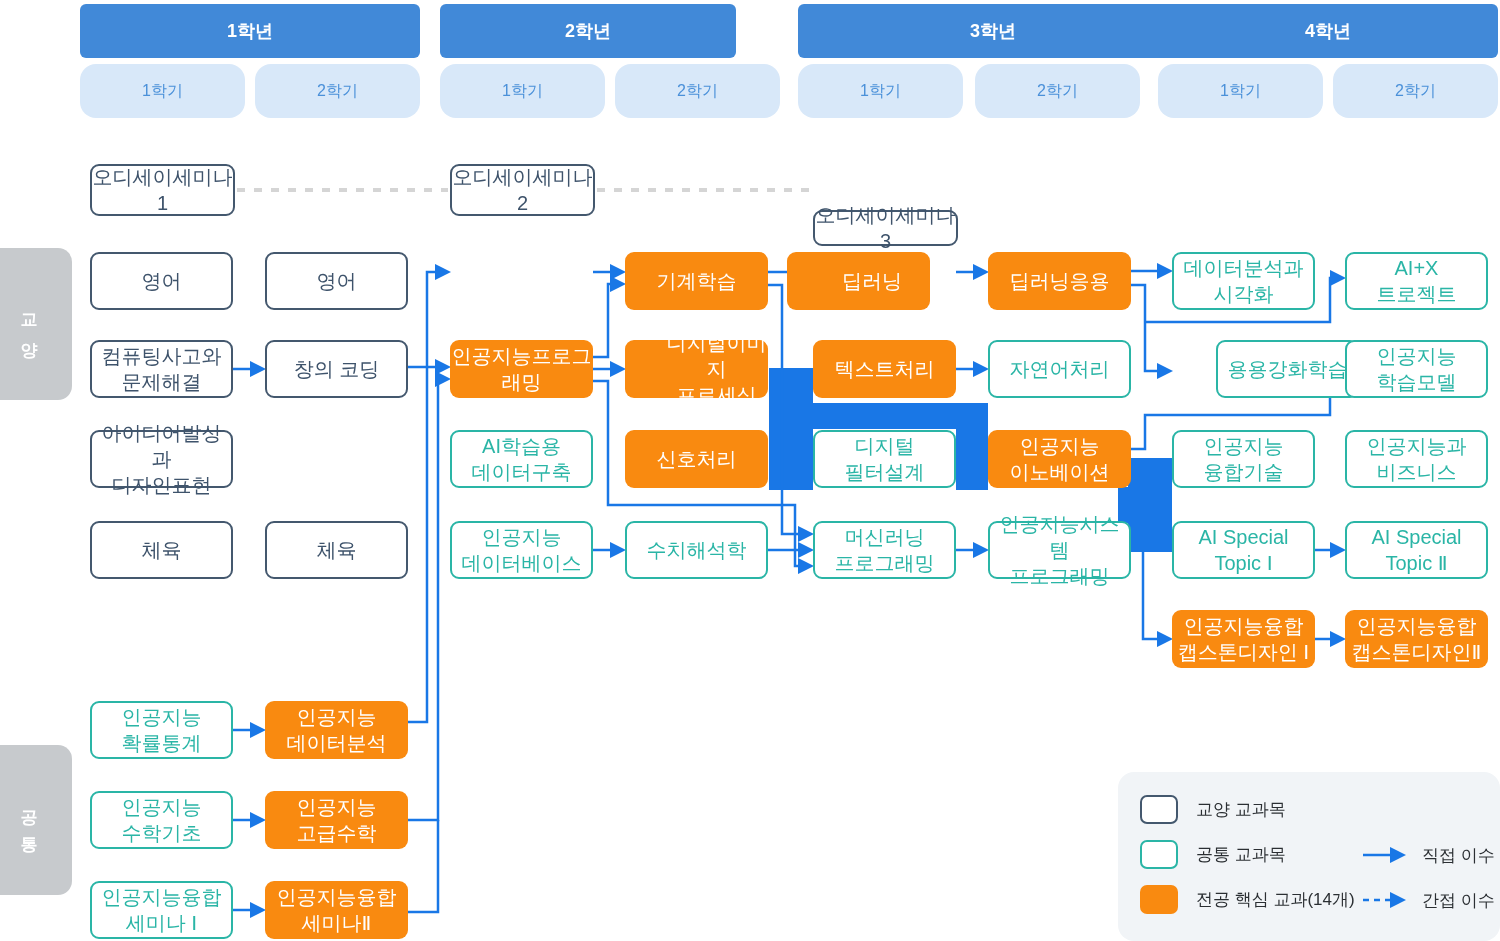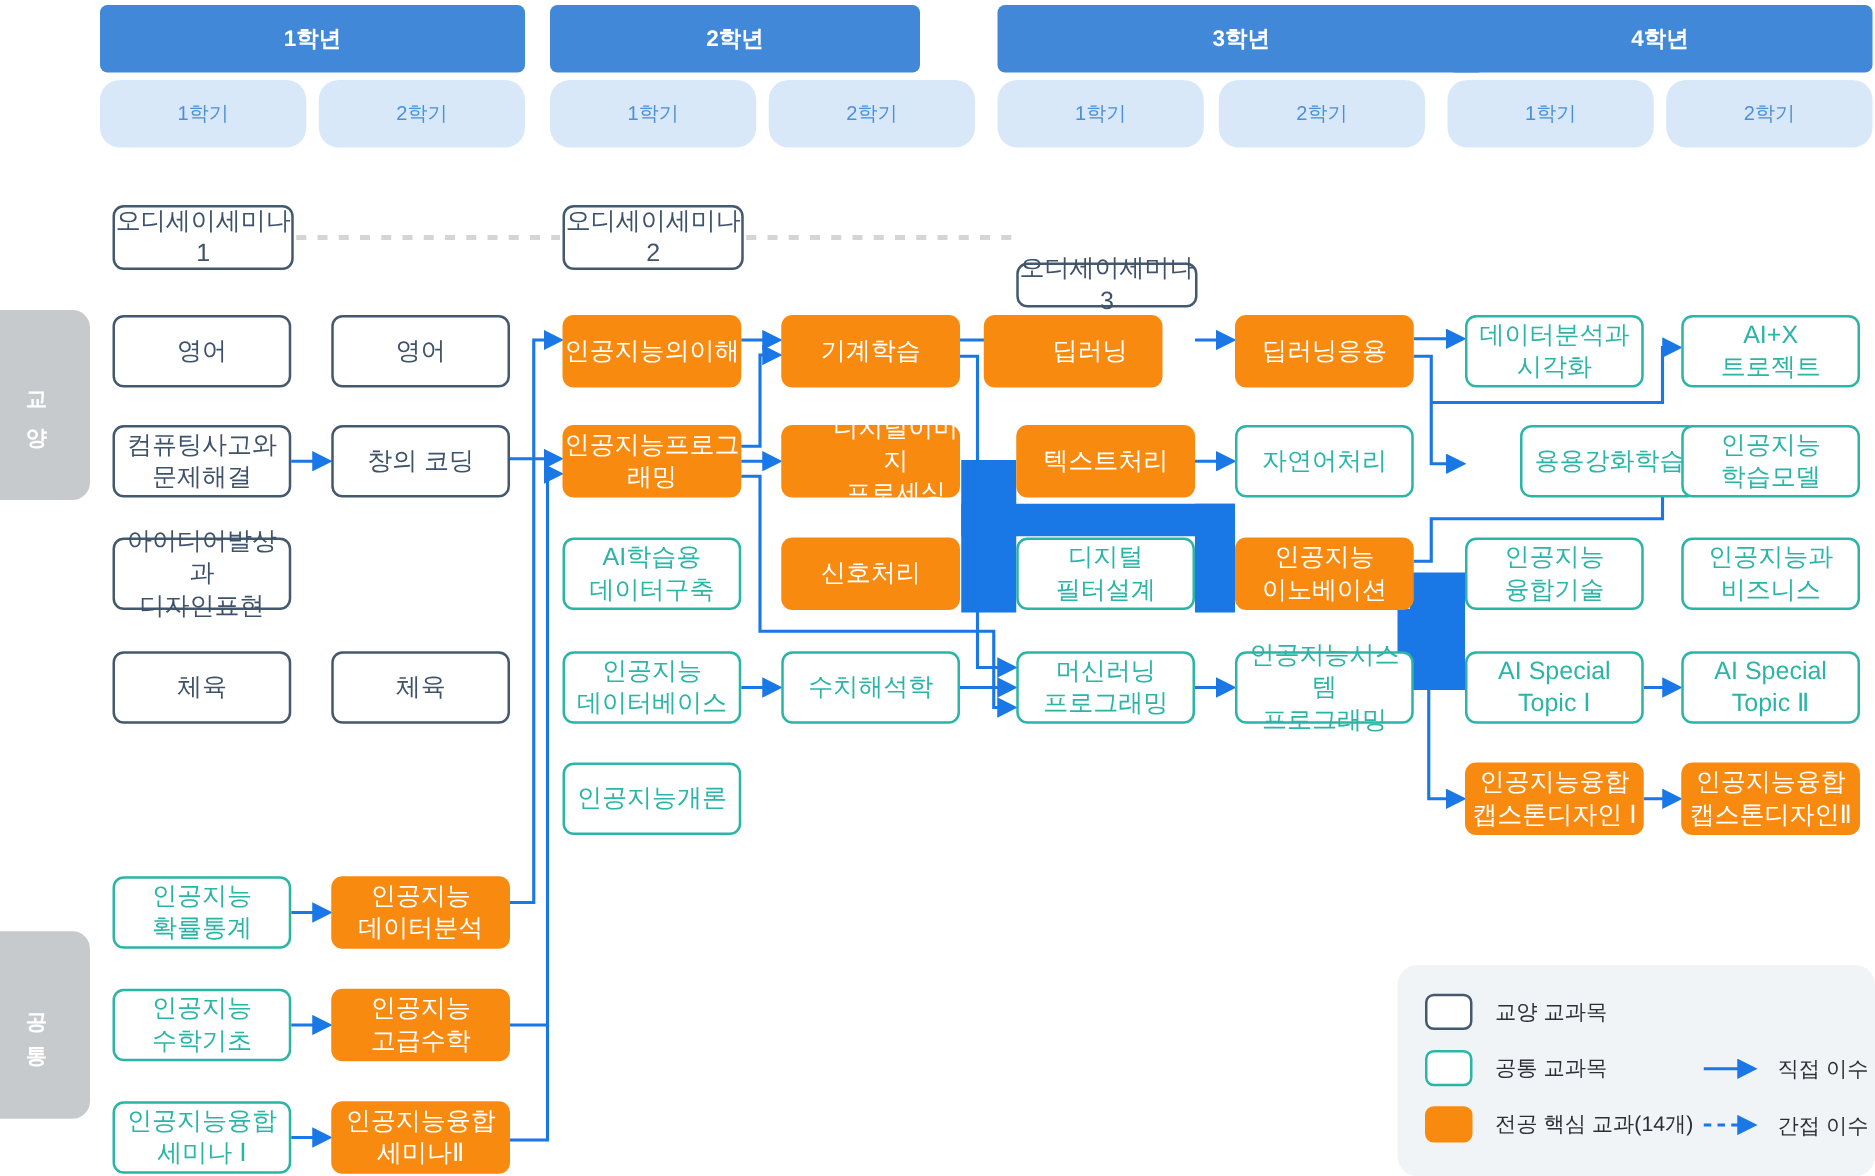--- a/index.html
+++ b/index.html
@@ -129,27 +129,25 @@
   <div class="course navy" style="left:90px;top:252px;">영어</div>
   <div class="course navy" style="left:265px;top:252px;">영어</div>
   <div class="course navy" style="left:90px;top:340px;">컴퓨팅사고와
 문제해결</div>
   <div class="course navy" style="left:265px;top:340px;">창의 코딩</div>
   <div class="course navy" style="left:90px;top:430px;">아이디어발상과
 디자인표현</div>
   <div class="course navy" style="left:90px;top:521px;">체육</div>
   <div class="course navy" style="left:265px;top:521px;">체육</div>
 
-  <div class="course orange" style="left:450px;top:252px;">인공지능의이해</div>
   <div class="course orange" style="left:450px;top:340px;">인공지능프로그래밍</div>
   <div class="course teal" style="left:450px;top:430px;">AI학습용
 데이터구축</div>
   <div class="course teal" style="left:450px;top:521px;">인공지능
 데이터베이스</div>
-  <div class="course teal" style="left:450px;top:610px;">인공지능개론</div>
 
   <div class="course orange" style="left:625px;top:252px;">기계학습</div>
   <div class="course orange" style="left:625px;top:340px;padding-left:40px;">디지털이미지
 프로세싱</div>
   <div class="course orange" style="left:625px;top:430px;">신호처리</div>
   <div class="course teal" style="left:625px;top:521px;">수치해석학</div>
 
   <div class="course orange" style="left:787px;top:252px;padding-left:27px;">딥러닝</div>
   <div class="course orange" style="left:813px;top:340px;">텍스트처리</div>
   <div class="course teal" style="left:813px;top:430px;">디지털

